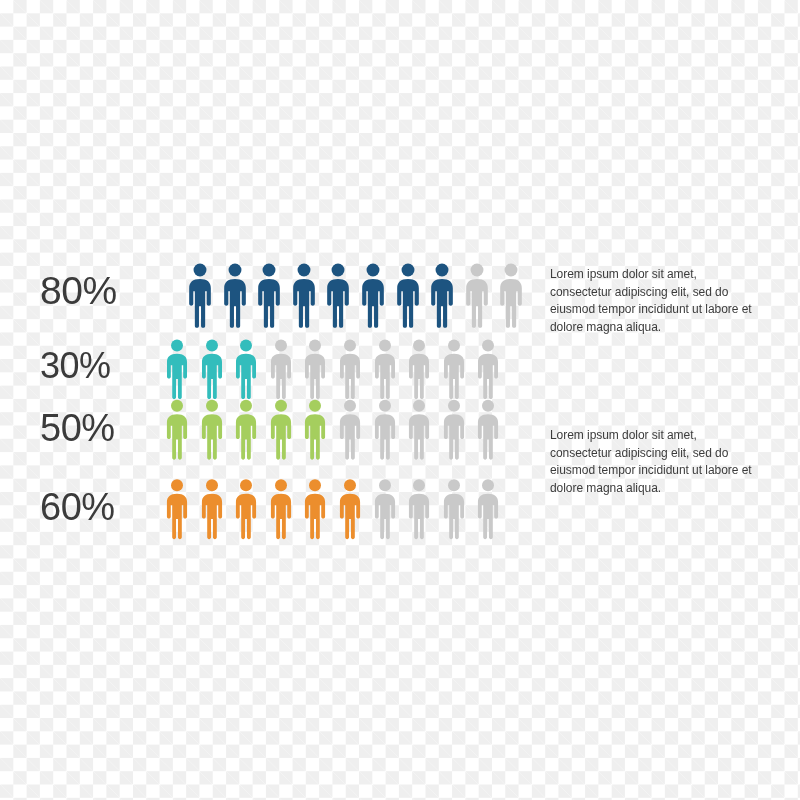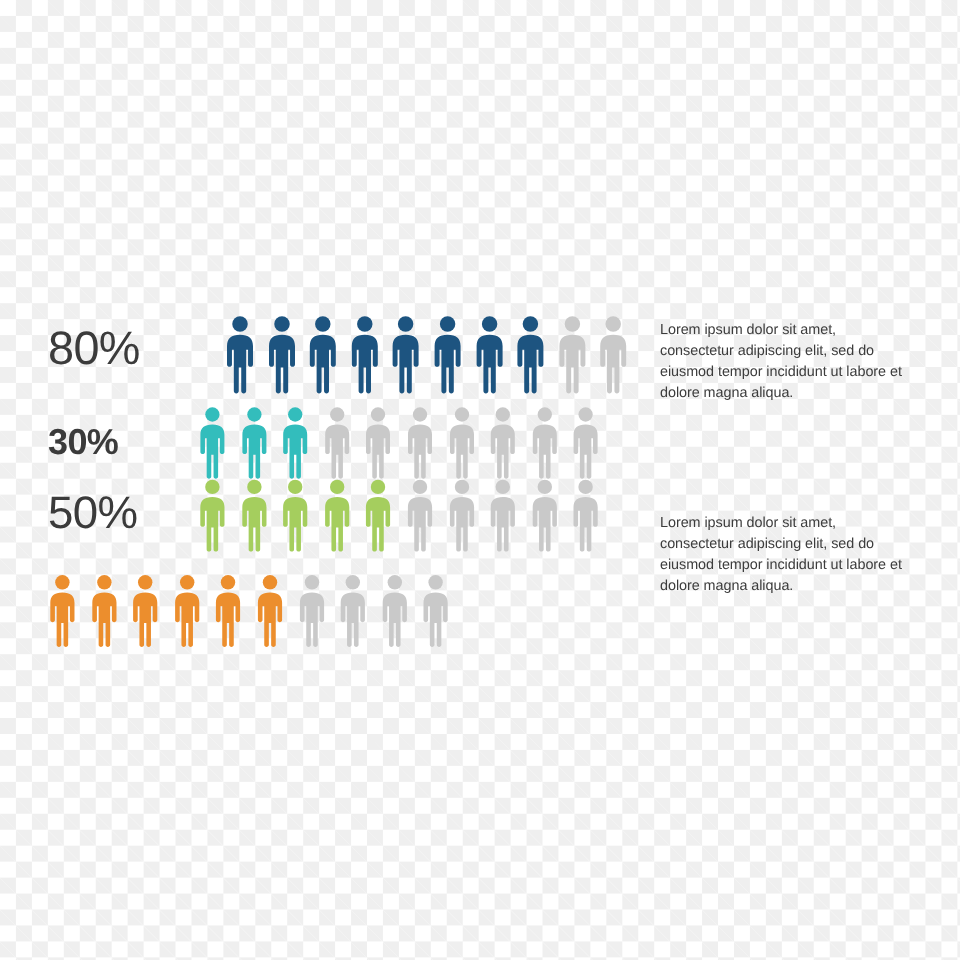--- a/index.html
+++ b/index.html
@@ -132,21 +132,21 @@
               <circle cx="50" cy="27" r="25" fill="#c9c9c9"></circle>
               <path d="M50 62 C 22 62 8 74 8 98 L 8 158 C 8 168 24 168 24 158 L 24 110 L 30 110 L 30 244 C 30 254 46 254 46 244 L 46 168 L 54 168 L 54 244 C 54 254 70 254 70 244 L 70 110 L 76 110 L 76 158 C 76 168 92 168 92 158 L 92 98 C 92 74 78 62 50 62 Z" fill="#c9c9c9"></path>
             </svg>
             <svg class="figure" width="26" height="66" viewBox="0 0 100 256" style="margin-right: 0px;">
               <circle cx="50" cy="27" r="25" fill="#c9c9c9"></circle>
               <path d="M50 62 C 22 62 8 74 8 98 L 8 158 C 8 168 24 168 24 158 L 24 110 L 30 110 L 30 244 C 30 254 46 254 46 244 L 46 168 L 54 168 L 54 244 C 54 254 70 254 70 244 L 70 110 L 76 110 L 76 158 C 76 168 92 168 92 158 L 92 98 C 92 74 78 62 50 62 Z" fill="#c9c9c9"></path>
             </svg>
           </div>
         </div>
         <div class="row" style="top: 84px;">
-          <div class="row-label" style="font-size: 30px; color: rgb(59, 59, 59); padding-bottom: 16px; font-weight: bold;">30%</div>
+          <div class="row-label" style="font-size: 36px; color: rgb(59, 59, 59); padding-bottom: 16px;">30%</div>
           <div class="figures">
             <svg class="figure" width="24" height="61" viewBox="0 0 100 256" style="margin-right: 10.6px;">
               <circle cx="50" cy="27" r="25" fill="#33bdbc"></circle>
               <path d="M50 62 C 22 62 8 74 8 98 L 8 158 C 8 168 24 168 24 158 L 24 110 L 30 110 L 30 244 C 30 254 46 254 46 244 L 46 168 L 54 168 L 54 244 C 54 254 70 254 70 244 L 70 110 L 76 110 L 76 158 C 76 168 92 168 92 158 L 92 98 C 92 74 78 62 50 62 Z" fill="#33bdbc"></path>
             </svg>
             <svg class="figure" width="24" height="61" viewBox="0 0 100 256" style="margin-right: 10.6px;">
               <circle cx="50" cy="27" r="25" fill="#33bdbc"></circle>
               <path d="M50 62 C 22 62 8 74 8 98 L 8 158 C 8 168 24 168 24 158 L 24 110 L 30 110 L 30 244 C 30 254 46 254 46 244 L 46 168 L 54 168 L 54 244 C 54 254 70 254 70 244 L 70 110 L 76 110 L 76 158 C 76 168 92 168 92 158 L 92 98 C 92 74 78 62 50 62 Z" fill="#33bdbc"></path>
             </svg>
             <svg class="figure" width="24" height="61" viewBox="0 0 100 256" style="margin-right: 10.6px;">
@@ -222,20 +222,21 @@
               <circle cx="50" cy="27" r="25" fill="#c9c9c9"></circle>
               <path d="M50 62 C 22 62 8 74 8 98 L 8 158 C 8 168 24 168 24 158 L 24 110 L 30 110 L 30 244 C 30 254 46 254 46 244 L 46 168 L 54 168 L 54 244 C 54 254 70 254 70 244 L 70 110 L 76 110 L 76 158 C 76 168 92 168 92 158 L 92 98 C 92 74 78 62 50 62 Z" fill="#c9c9c9"></path>
             </svg>
             <svg class="figure" width="24" height="64" viewBox="0 0 100 256" style="margin-right: 0px;">
               <circle cx="50" cy="27" r="25" fill="#c9c9c9"></circle>
               <path d="M50 62 C 22 62 8 74 8 98 L 8 158 C 8 168 24 168 24 158 L 24 110 L 30 110 L 30 244 C 30 254 46 254 46 244 L 46 168 L 54 168 L 54 244 C 54 254 70 254 70 244 L 70 110 L 76 110 L 76 158 C 76 168 92 168 92 158 L 92 98 C 92 74 78 62 50 62 Z" fill="#c9c9c9"></path>
             </svg>
           </div>
         </div>
         <div class="row" style="top: 223px;">
+          <div class="row-label" style="font-size: 38px; color: rgb(59, 59, 59); padding-bottom: 15px;">60%</div>
           <div class="figures">
             <svg class="figure" width="24" height="63" viewBox="0 0 100 256" style="margin-right: 10.6px;">
               <circle cx="50" cy="27" r="25" fill="#ec8e2d"></circle>
               <path d="M50 62 C 22 62 8 74 8 98 L 8 158 C 8 168 24 168 24 158 L 24 110 L 30 110 L 30 244 C 30 254 46 254 46 244 L 46 168 L 54 168 L 54 244 C 54 254 70 254 70 244 L 70 110 L 76 110 L 76 158 C 76 168 92 168 92 158 L 92 98 C 92 74 78 62 50 62 Z" fill="#ec8e2d"></path>
             </svg>
             <svg class="figure" width="24" height="63" viewBox="0 0 100 256" style="margin-right: 10.6px;">
               <circle cx="50" cy="27" r="25" fill="#ec8e2d"></circle>
               <path d="M50 62 C 22 62 8 74 8 98 L 8 158 C 8 168 24 168 24 158 L 24 110 L 30 110 L 30 244 C 30 254 46 254 46 244 L 46 168 L 54 168 L 54 244 C 54 254 70 254 70 244 L 70 110 L 76 110 L 76 158 C 76 168 92 168 92 158 L 92 98 C 92 74 78 62 50 62 Z" fill="#ec8e2d"></path>
             </svg>
             <svg class="figure" width="24" height="63" viewBox="0 0 100 256" style="margin-right: 10.6px;">

